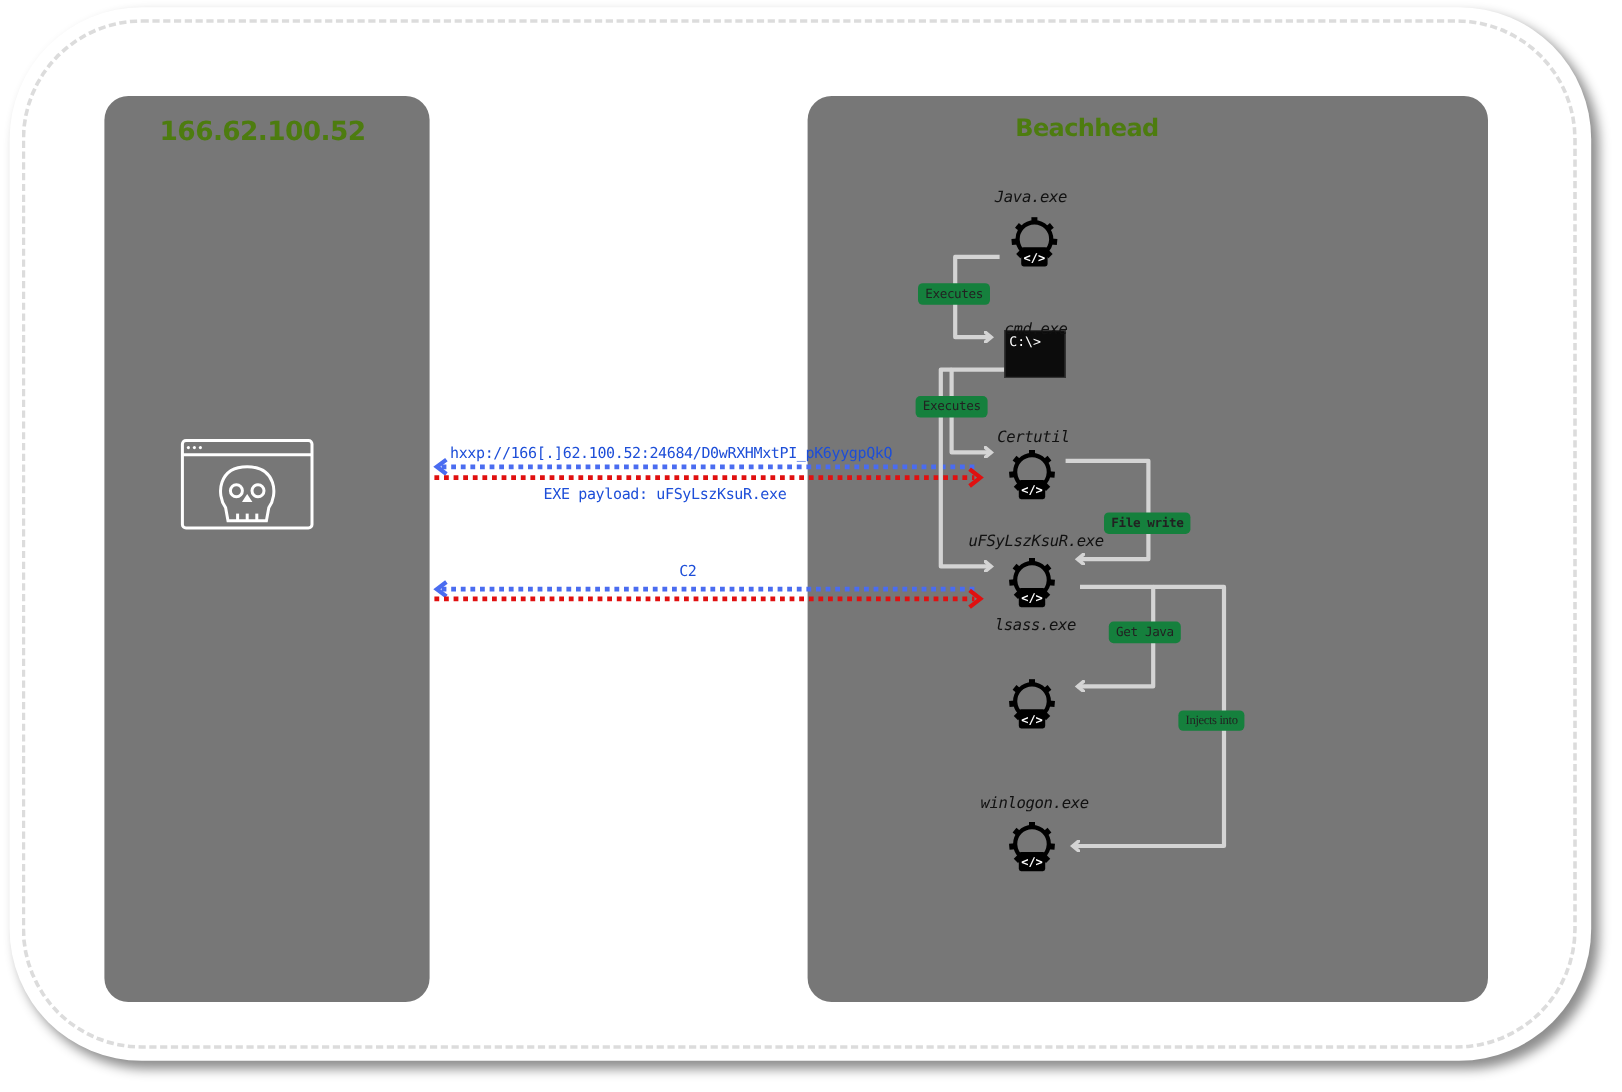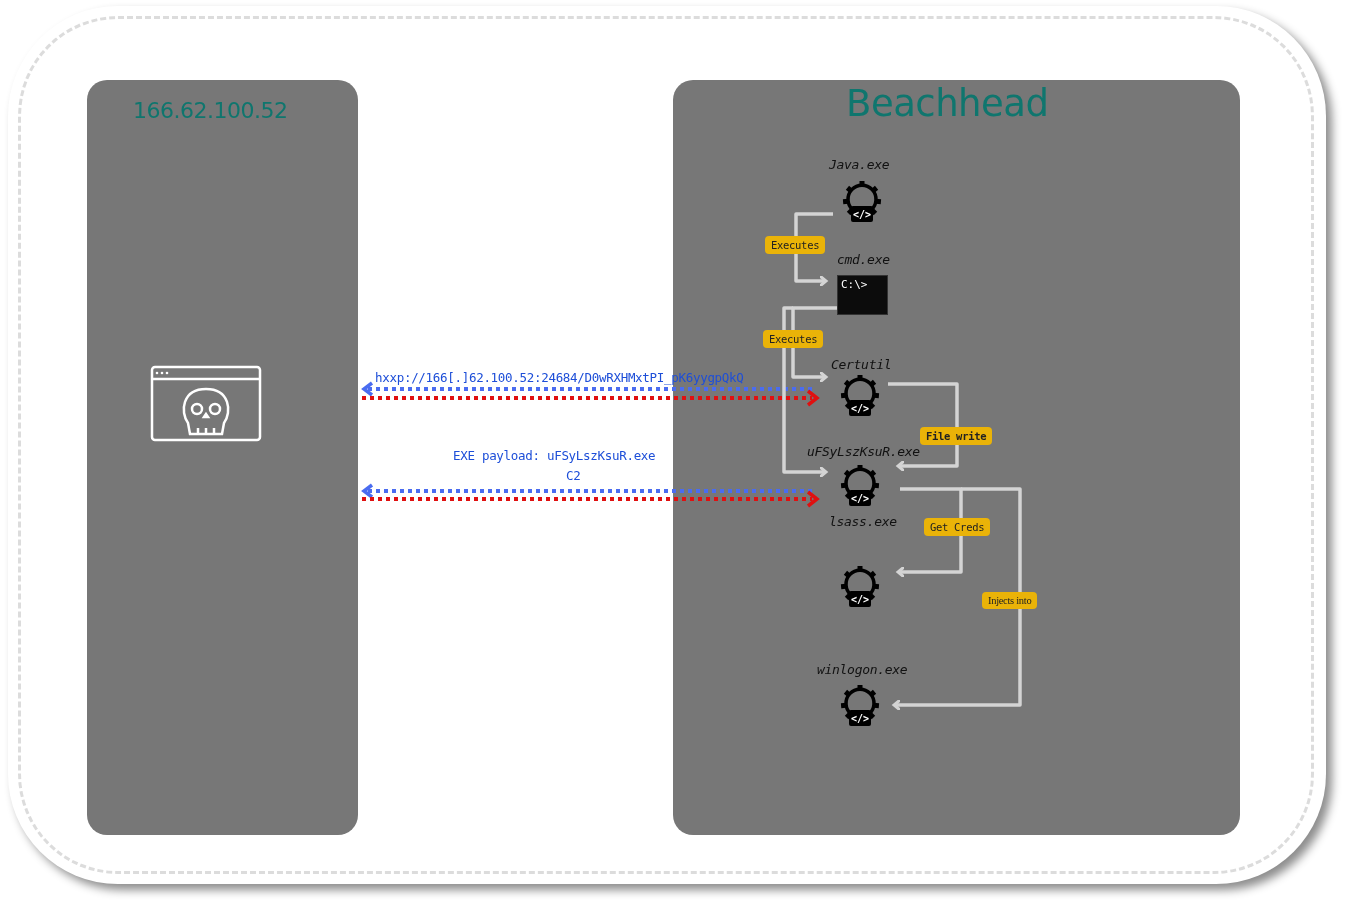--- a/index.html
+++ b/index.html
@@ -9,27 +9,27 @@
     background:#fff; border-radius:110px;
     box-shadow: 6px 6px 10px rgba(0,0,0,0.45);
   }
   .frame-dash {
     position:absolute; left:18px; top:16px; width:1296px; height:858px;
     border:3px dashed #dcdcdc; border-radius:100px; box-sizing:border-box;
   }
   .panel { position:absolute; background:#777777; border-radius:20px; }
   #panel-left { left:87px; top:80px; width:271px; height:755px; }
   #panel-right { left:673px; top:80px; width:567px; height:755px; }
-  .panel-title { position:absolute; color:#0f766e; font-family:"DejaVu Sans", sans-serif; font-weight:normal; }
+  .panel-title { position:absolute; color:#4d7c0f; font-family:"DejaVu Sans", sans-serif; font-weight:bold; }
   #left-title { left:133px; top:98px; font-size:22px; letter-spacing:-0.5px; }
-  #right-title { left:846px; top:82px; font-size:37px; letter-spacing:-0.5px; }
+  #right-title { left:846px; top:94px; font-size:20px; letter-spacing:-0.5px; }
   .label { position:absolute; font-size:12.5px; color:#1d4ed8; white-space:nowrap; letter-spacing:-0.3px; }
   .proc-label { position:absolute; font-size:13px; color:#111; white-space:nowrap; letter-spacing:-0.3px;font-style:italic; }
   .edge-label {
-    position:absolute; background:#eab308; color:#222; font-size:10.5px; padding:3px 6px;
+    position:absolute; background:#15803d; color:#222; font-size:10.5px; padding:3px 6px;
     border-radius:4px; white-space:nowrap; letter-spacing:-0.3px;
   }
   .cmd-box { position:absolute; left:837px; top:275px; width:49px; height:38px; background:#0c0c0c; border:1px solid #333; }
   .cmd-text { position:absolute; left:3px; top:2px; color:#fff; font-size:11px; }
   svg.overlay { position:absolute; left:0; top:0; }
 </style>
 </head>
 <body>
 
 <div class="frame"></div>
@@ -104,27 +104,27 @@
   <use href="#gear" x="860" y="484"></use>
   <use href="#gear" x="860" y="585"></use>
   <use href="#gear" x="860" y="704"></use>
 </svg>
 
 <div class="cmd-box">
   <span class="cmd-text">C:\&gt;</span>
 </div>
 
 <div class="proc-label" style="left:829px;top:157px;">Java.exe</div>
-<div class="proc-label" style="left:837px;top:252px;">cmd.exe</div>
+<div class="proc-label" style="left:837px;top:267px;">cmd.exe</div>
 <div class="proc-label" style="left:831px;top:357px;">Certutil</div>
 <div class="proc-label" style="left:807px;top:444px;">uFSyLszKsuR.exe</div>
 <div class="proc-label" style="left:829px;top:514px;">lsass.exe</div>
 <div class="proc-label" style="left:817px;top:662px;text-align:right;">winlogon.exe</div>
 
 <div class="edge-label" style="left:765px;top:236px;">Executes</div>
 <div class="edge-label" style="left:763px;top:330px;">Executes</div>
 <div class="edge-label" style="left:920px;top:427px;font-weight:bold;">File write</div>
-<div class="edge-label" style="left:924px;top:518px;">Get Creds</div>
+<div class="edge-label" style="left:924px;top:518px;">Get Java</div>
 <div class="edge-label" style="left:982px;top:592px;font-family:Liberation Serif, serif;">Injects into</div>
 
 <div class="label" style="left:375px;top:370px;">hxxp://166[.]62.100.52:24684/D0wRXHMxtPI_pK6yygpQkQ</div>
-<div class="label" style="left:453px;top:404px;margin-top:44px;">EXE payload: uFSyLszKsuR.exe</div>
+<div class="label" style="left:453px;top:404px;">EXE payload: uFSyLszKsuR.exe</div>
 <div class="label" style="left:566px;top:468px;">C2</div>
 
 </body></html>

